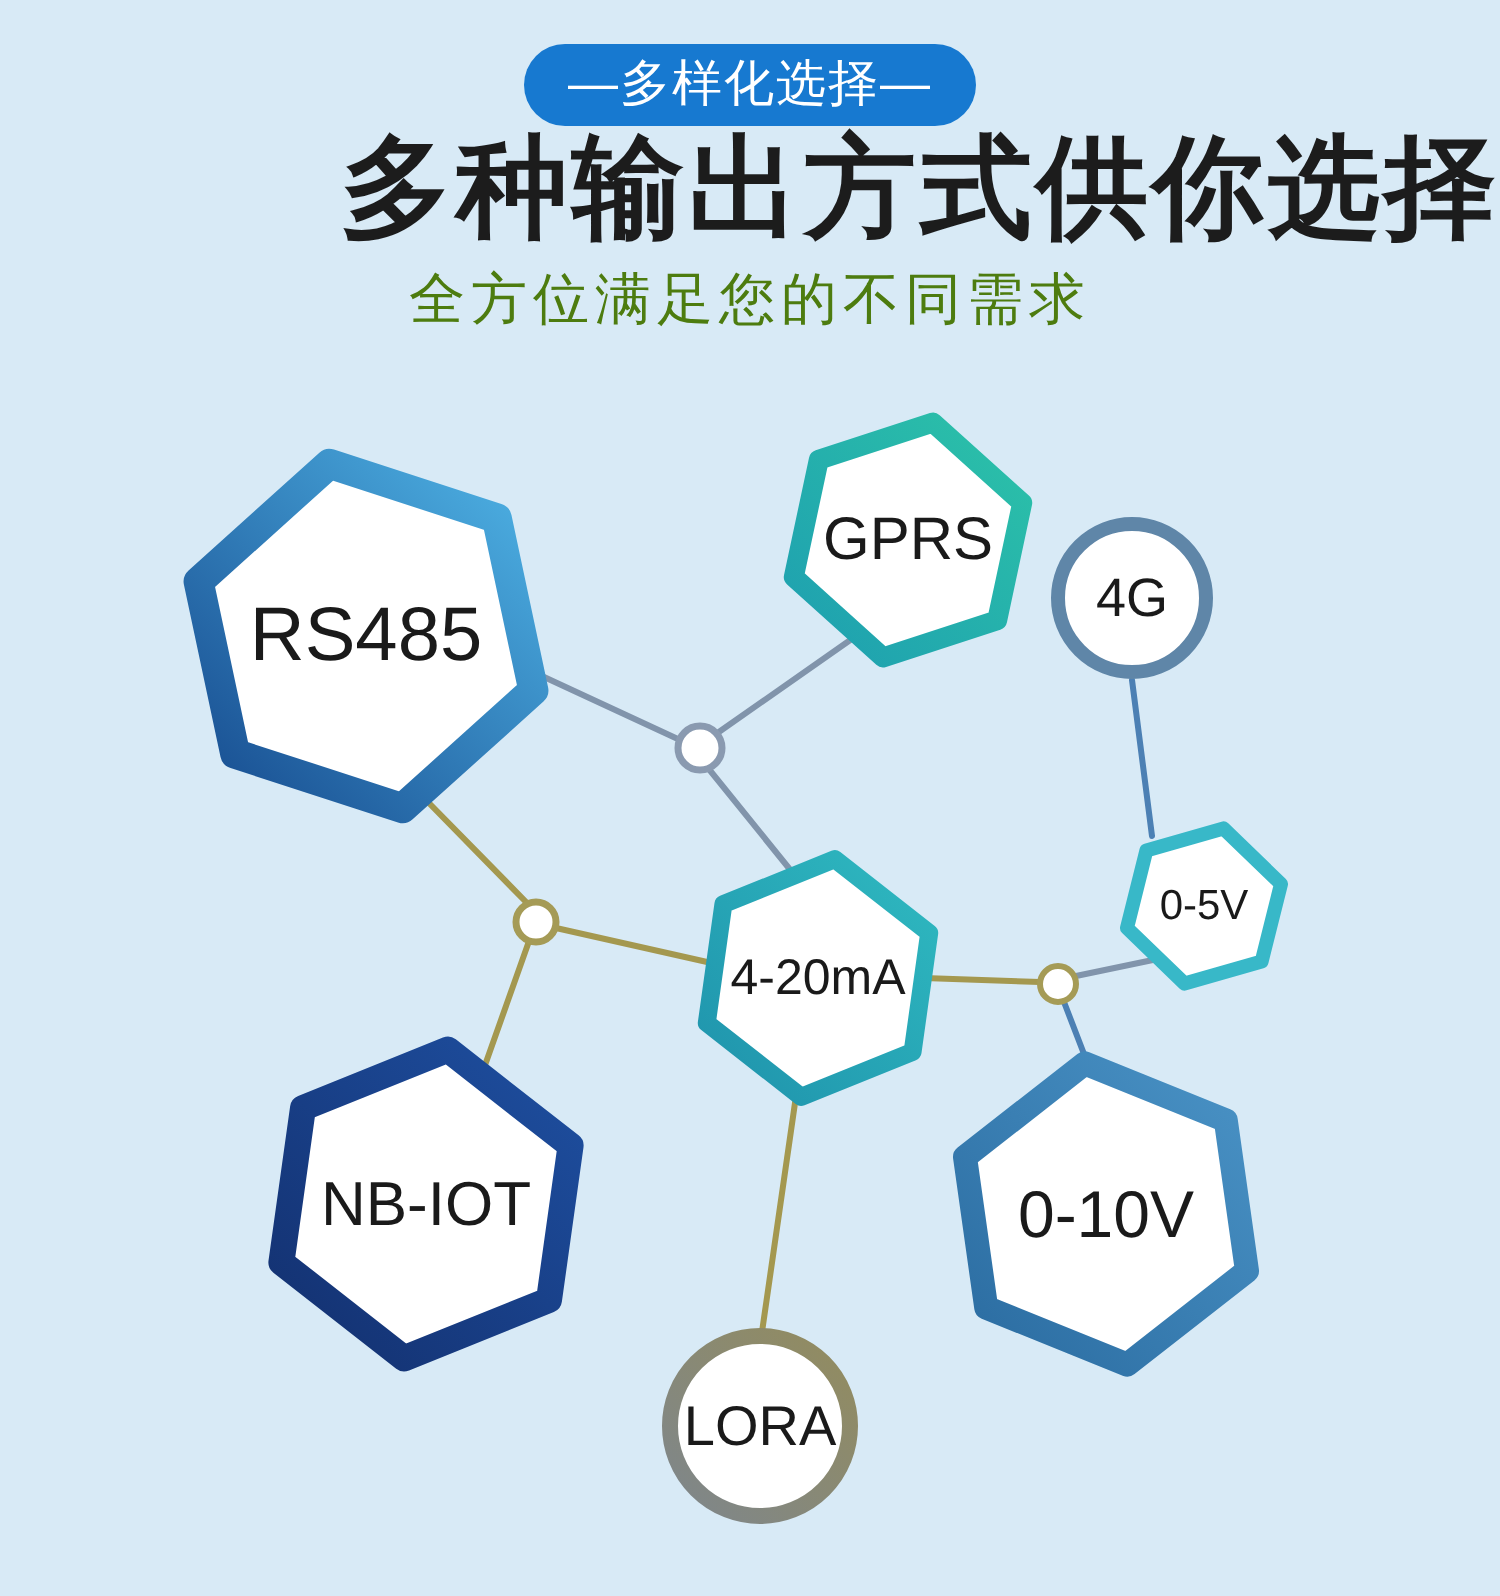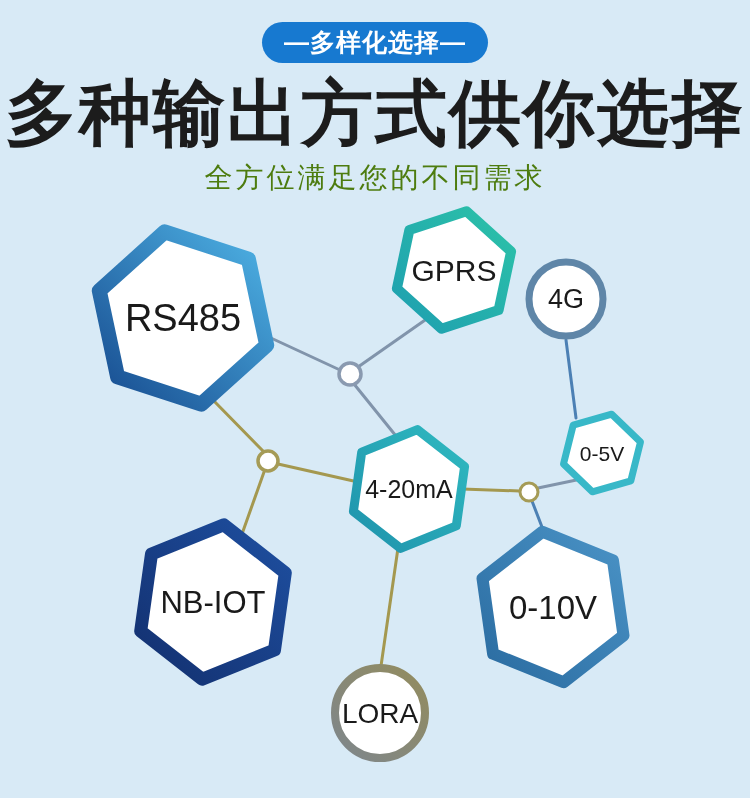--- a/index.html
+++ b/index.html
@@ -7,25 +7,25 @@
   body {
     width: 750px; height: 798px;
     background: #d8eaf6;
     font-family: "Liberation Sans", "DejaVu Sans", sans-serif;
     position: relative; overflow: hidden;
   }
   .header { position: relative; z-index: 2; text-align: center; padding-top: 22px; }
   .badge {
     display: inline-block; background: #1779d0; color: #ffffff;
     font-size: 25px; line-height: 1; padding: 8px 22px;
-    border-radius: 22px; letter-spacing: 1px; font-weight: 700;
+    border-radius: 22px; letter-spacing: 1px; font-weight: 400;
   }
   .title {
-    margin: 10px 0 0; font-size: 72px; font-weight: 800;
-    color: #1c1c1c; letter-spacing: 2px; line-height: 1.12;
+    margin: 0 0 0; font-size: 56px; font-weight: 800;
+    color: #1c1c1c; letter-spacing: 2px; line-height: 1.12; text-align: right;
   }
   .subtitle {
     margin-top: 5px; font-size: 28px; font-weight: 400;
     color: #4d7c0f; letter-spacing: 3px;
   }
   .diagram { position: absolute; left: 0; top: 0; width: 750px; height: 798px; z-index: 1; }
   .diagram text { font-family: "Liberation Sans", "DejaVu Sans", sans-serif; font-weight: 500; }
 </style>
 </head>
 <body style="background: rgb(216, 234, 246);">

